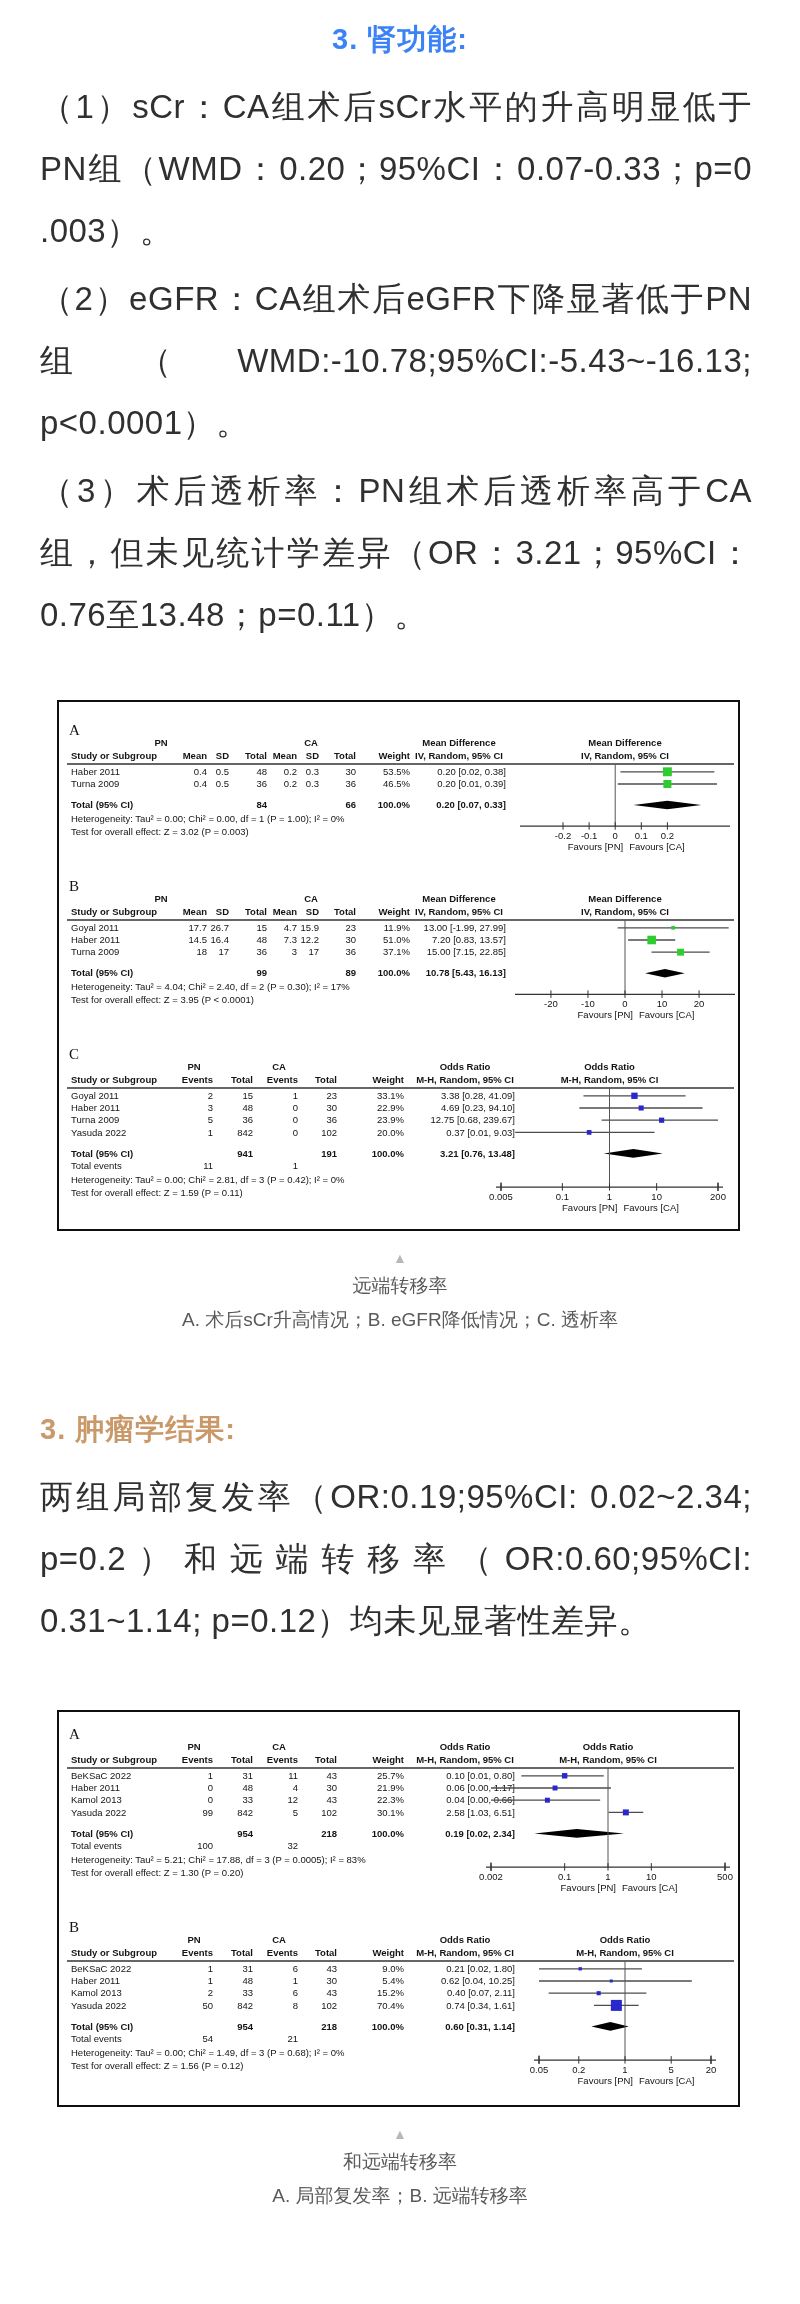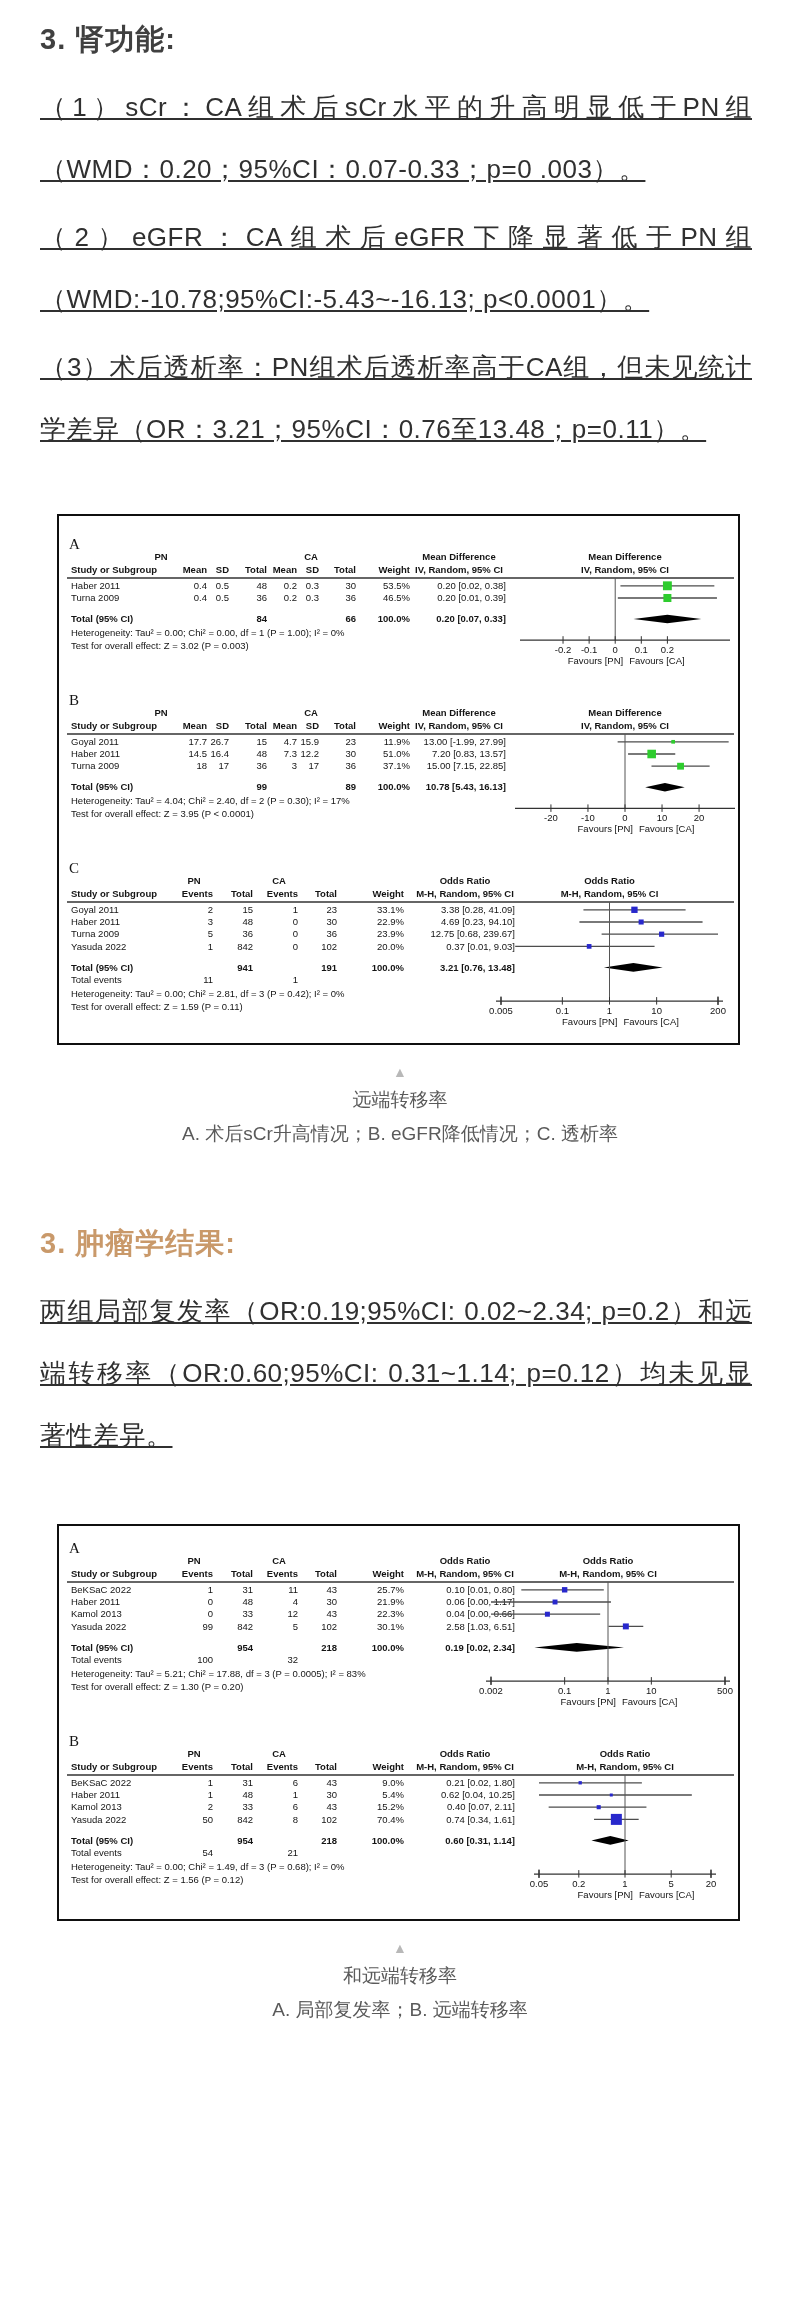--- a/index.html
+++ b/index.html
@@ -6,22 +6,22 @@
   body{
     width:800px;height:2304px;background:#ffffff;overflow:hidden;
     font-family:"Liberation Sans","DejaVu Sans",sans-serif;
   }
   .content{padding:20px 40px 0 40px;}
   .sec-heading{
     font-size:29px;font-weight:bold;margin:0 0 16px 0;letter-spacing:1px;
   }
   #sec4-heading{margin-top:74px;}
   .body-p{
-    font-size:26px;line-height:62px;color:#303030;text-align:justify;
-    margin:0 8px 6px 0;letter-spacing:0.5px;text-decoration:underline;
+    font-size:33px;line-height:62px;color:#303030;text-align:justify;
+    margin:0 8px 6px 0;letter-spacing:0.5px;
   }
   .fig-box{
     width:683px;box-sizing:border-box;background:#fff;
     border:2px solid #0f0f0f;margin-left:17px;
     padding:18px 0 0 2px;
   }
   #fig1{height:531px;margin-top:54px;}
   #fig2{height:397px;margin-top:58px;padding-top:12px;}
   .fig-box svg{display:block;margin:0 0 17px 0;}
   svg text{font-size:9.5px;fill:#141414;font-family:"Liberation Sans","DejaVu Sans",sans-serif;}
@@ -29,21 +29,21 @@
   .caption{text-align:center;color:#5a5a5a;margin-top:16px;}
   .cap-tri{font-size:14px;color:#b8b8b8;line-height:22px;}
   .cap-title{font-size:19px;line-height:34px;}
   .cap-sub{font-size:19px;line-height:33px;}
 </style>
 </head>
 <body>
 
 <div class="content">
 
-  <h2 class="sec-heading" id="sec3-heading" style="color: #404040;">3. 肾功能:</h2>
+  <h2 class="sec-heading" id="sec3-heading" style="color: #3b82f6; text-align: center;">3. 肾功能:</h2>
 
   <p class="body-p">（1）sCr：CA组术后sCr水平的升高明显低于PN组（WMD：0.20；95%CI：0.07-0.33；p=0 .003）。</p>
   <p class="body-p">（2）eGFR：CA组术后eGFR下降显著低于PN组（WMD:-10.78;95%CI:-5.43~-16.13; p&lt;0.0001）。</p>
   <p class="body-p">（3）术后透析率：PN组术后透析率高于CA组，但未见统计学差异（OR：3.21；95%CI：0.76至13.48；p=0.11）。</p>
 
   <div class="fig-box" id="fig1">
       <svg width="677" height="139">
         <text x="8" y="15" class="flabel">A</text>
         <text x="100" y="26" text-anchor="middle" font-weight="bold">PN</text>
         <text x="250" y="26" text-anchor="middle" font-weight="bold">CA</text>

